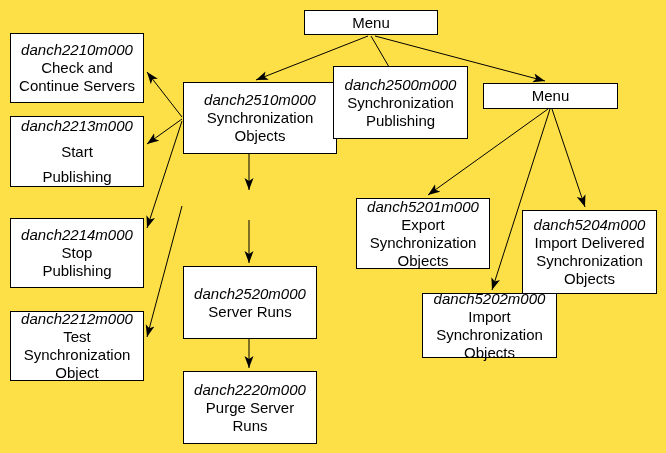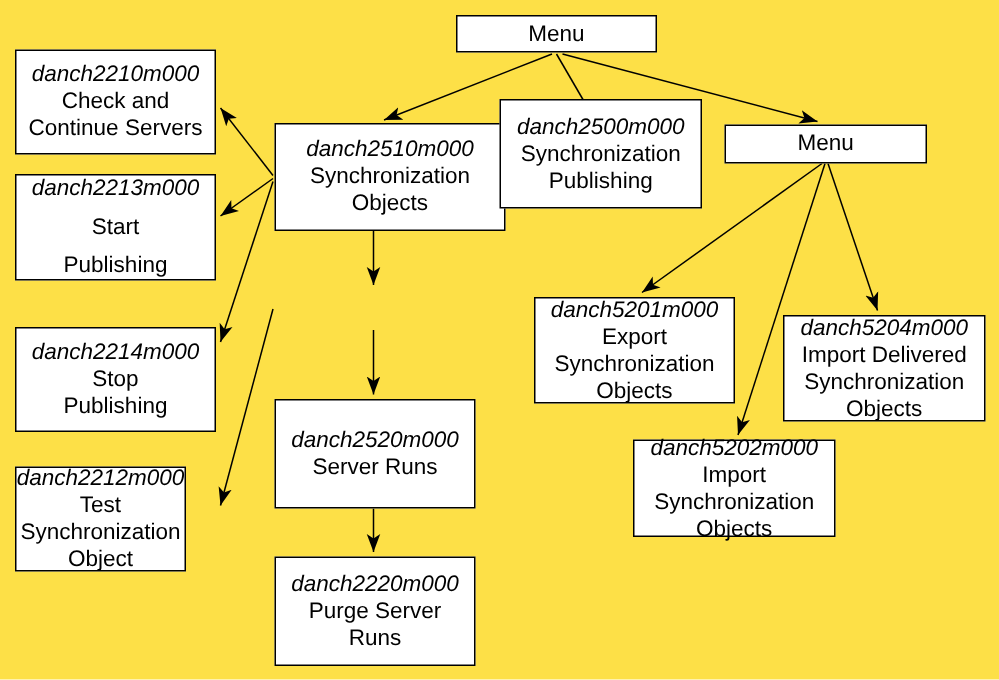--- a/index.html
+++ b/index.html
@@ -85,21 +85,21 @@
     <div>Start</div>
     <div>Publishing</div>
   </div>
 
   <div class="node" style="left:10px; top:200px; width:134px; height:70px;margin-top:18px;">
     <div class="code">danch2214m000</div>
     <div>Stop</div>
     <div>Publishing</div>
   </div>
 
-  <div class="node" style="left:10px; top:311px; width:114px; height:70px;">
+  <div class="node" style="left:10px; top:311px; width:134px; height:70px;">
     <div class="code">danch2212m000</div>
     <div>Test</div>
     <div>Synchronization</div>
     <div>Object</div>
   </div>
 
   <div class="node" style="left:183px; top:82px; width:154px; height:72px;">
     <div class="code">danch2510m000</div>
     <div>Synchronization</div>
     <div>Objects</div>
@@ -127,21 +127,21 @@
     <div>Menu</div>
   </div>
 
   <div class="node" style="left:356px; top:198px; width:134px; height:71px;">
     <div class="code">danch5201m000</div>
     <div>Export</div>
     <div>Synchronization</div>
     <div>Objects</div>
   </div>
 
-  <div class="node" style="left:522px; top:210px; width:135px; height:71px;">
+  <div class="node" style="left:522px; top:210px; width:135px; height:84px;">
     <div class="code">danch5204m000</div>
     <div>Import Delivered</div>
     <div>Synchronization</div>
     <div>Objects</div>
   </div>
 
   <div class="node" style="left:422px; top:293px; width:135px; height:65px;">
     <div class="code">danch5202m000</div>
     <div>Import</div>
     <div>Synchronization</div>

